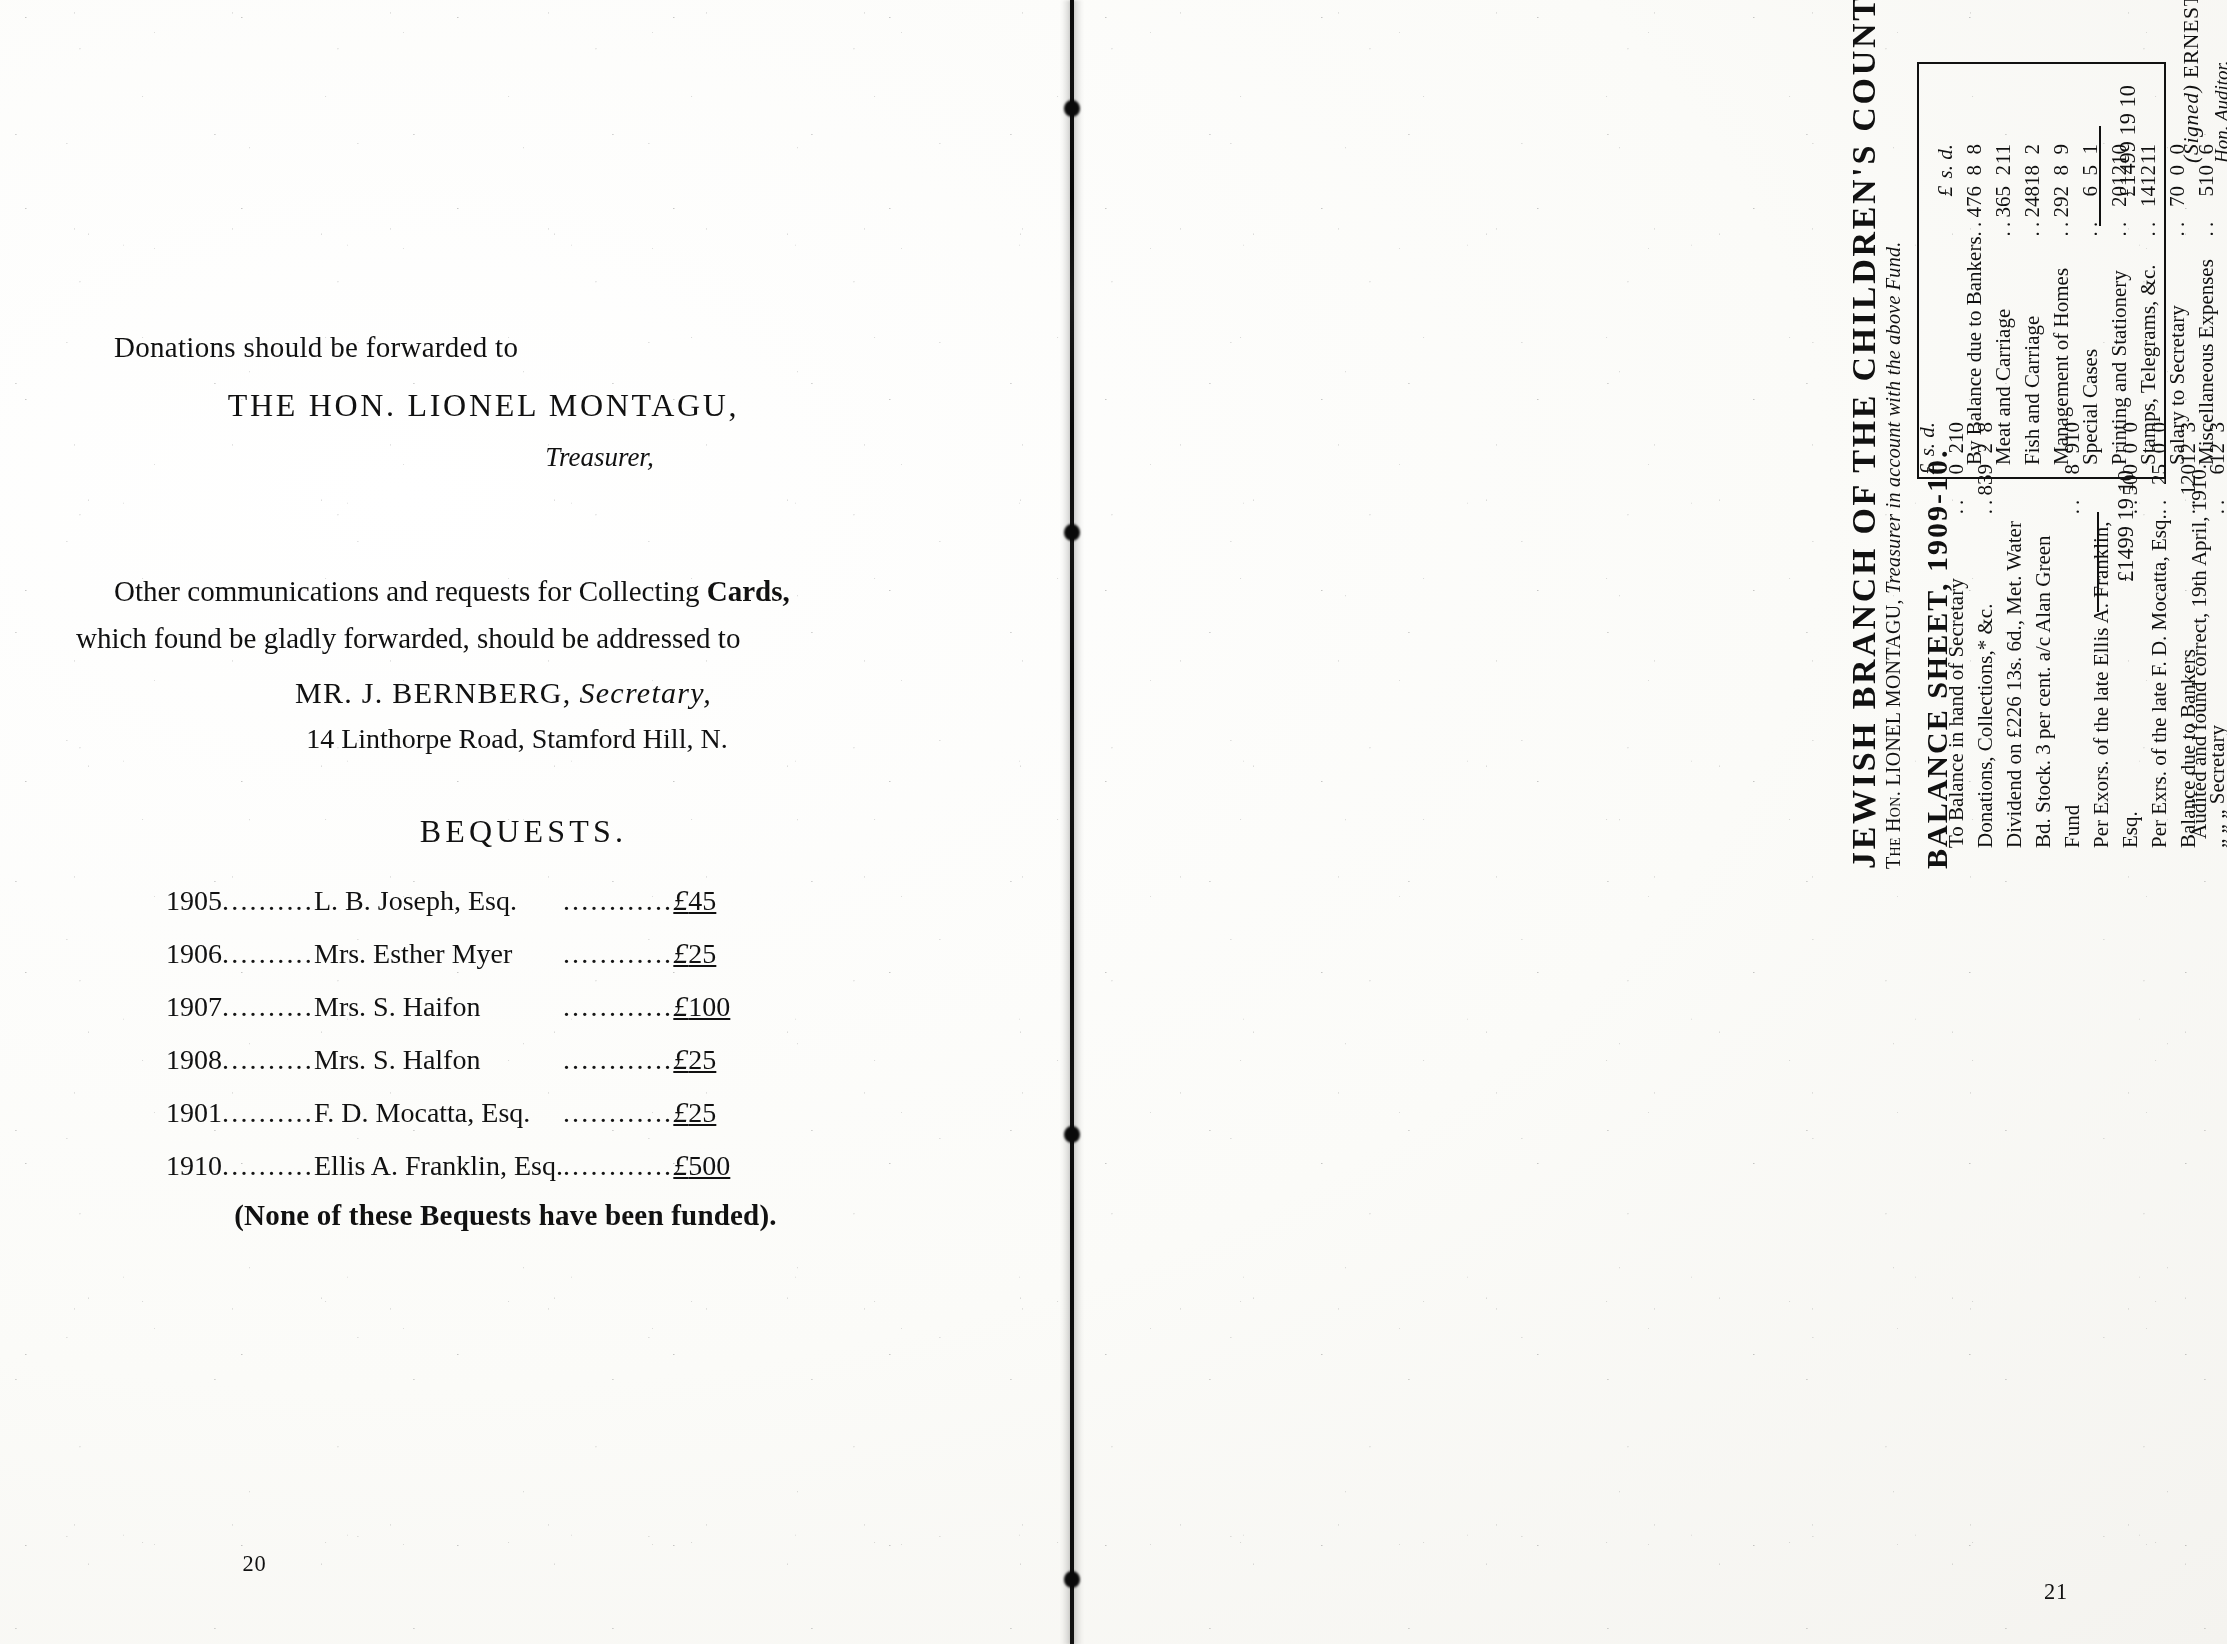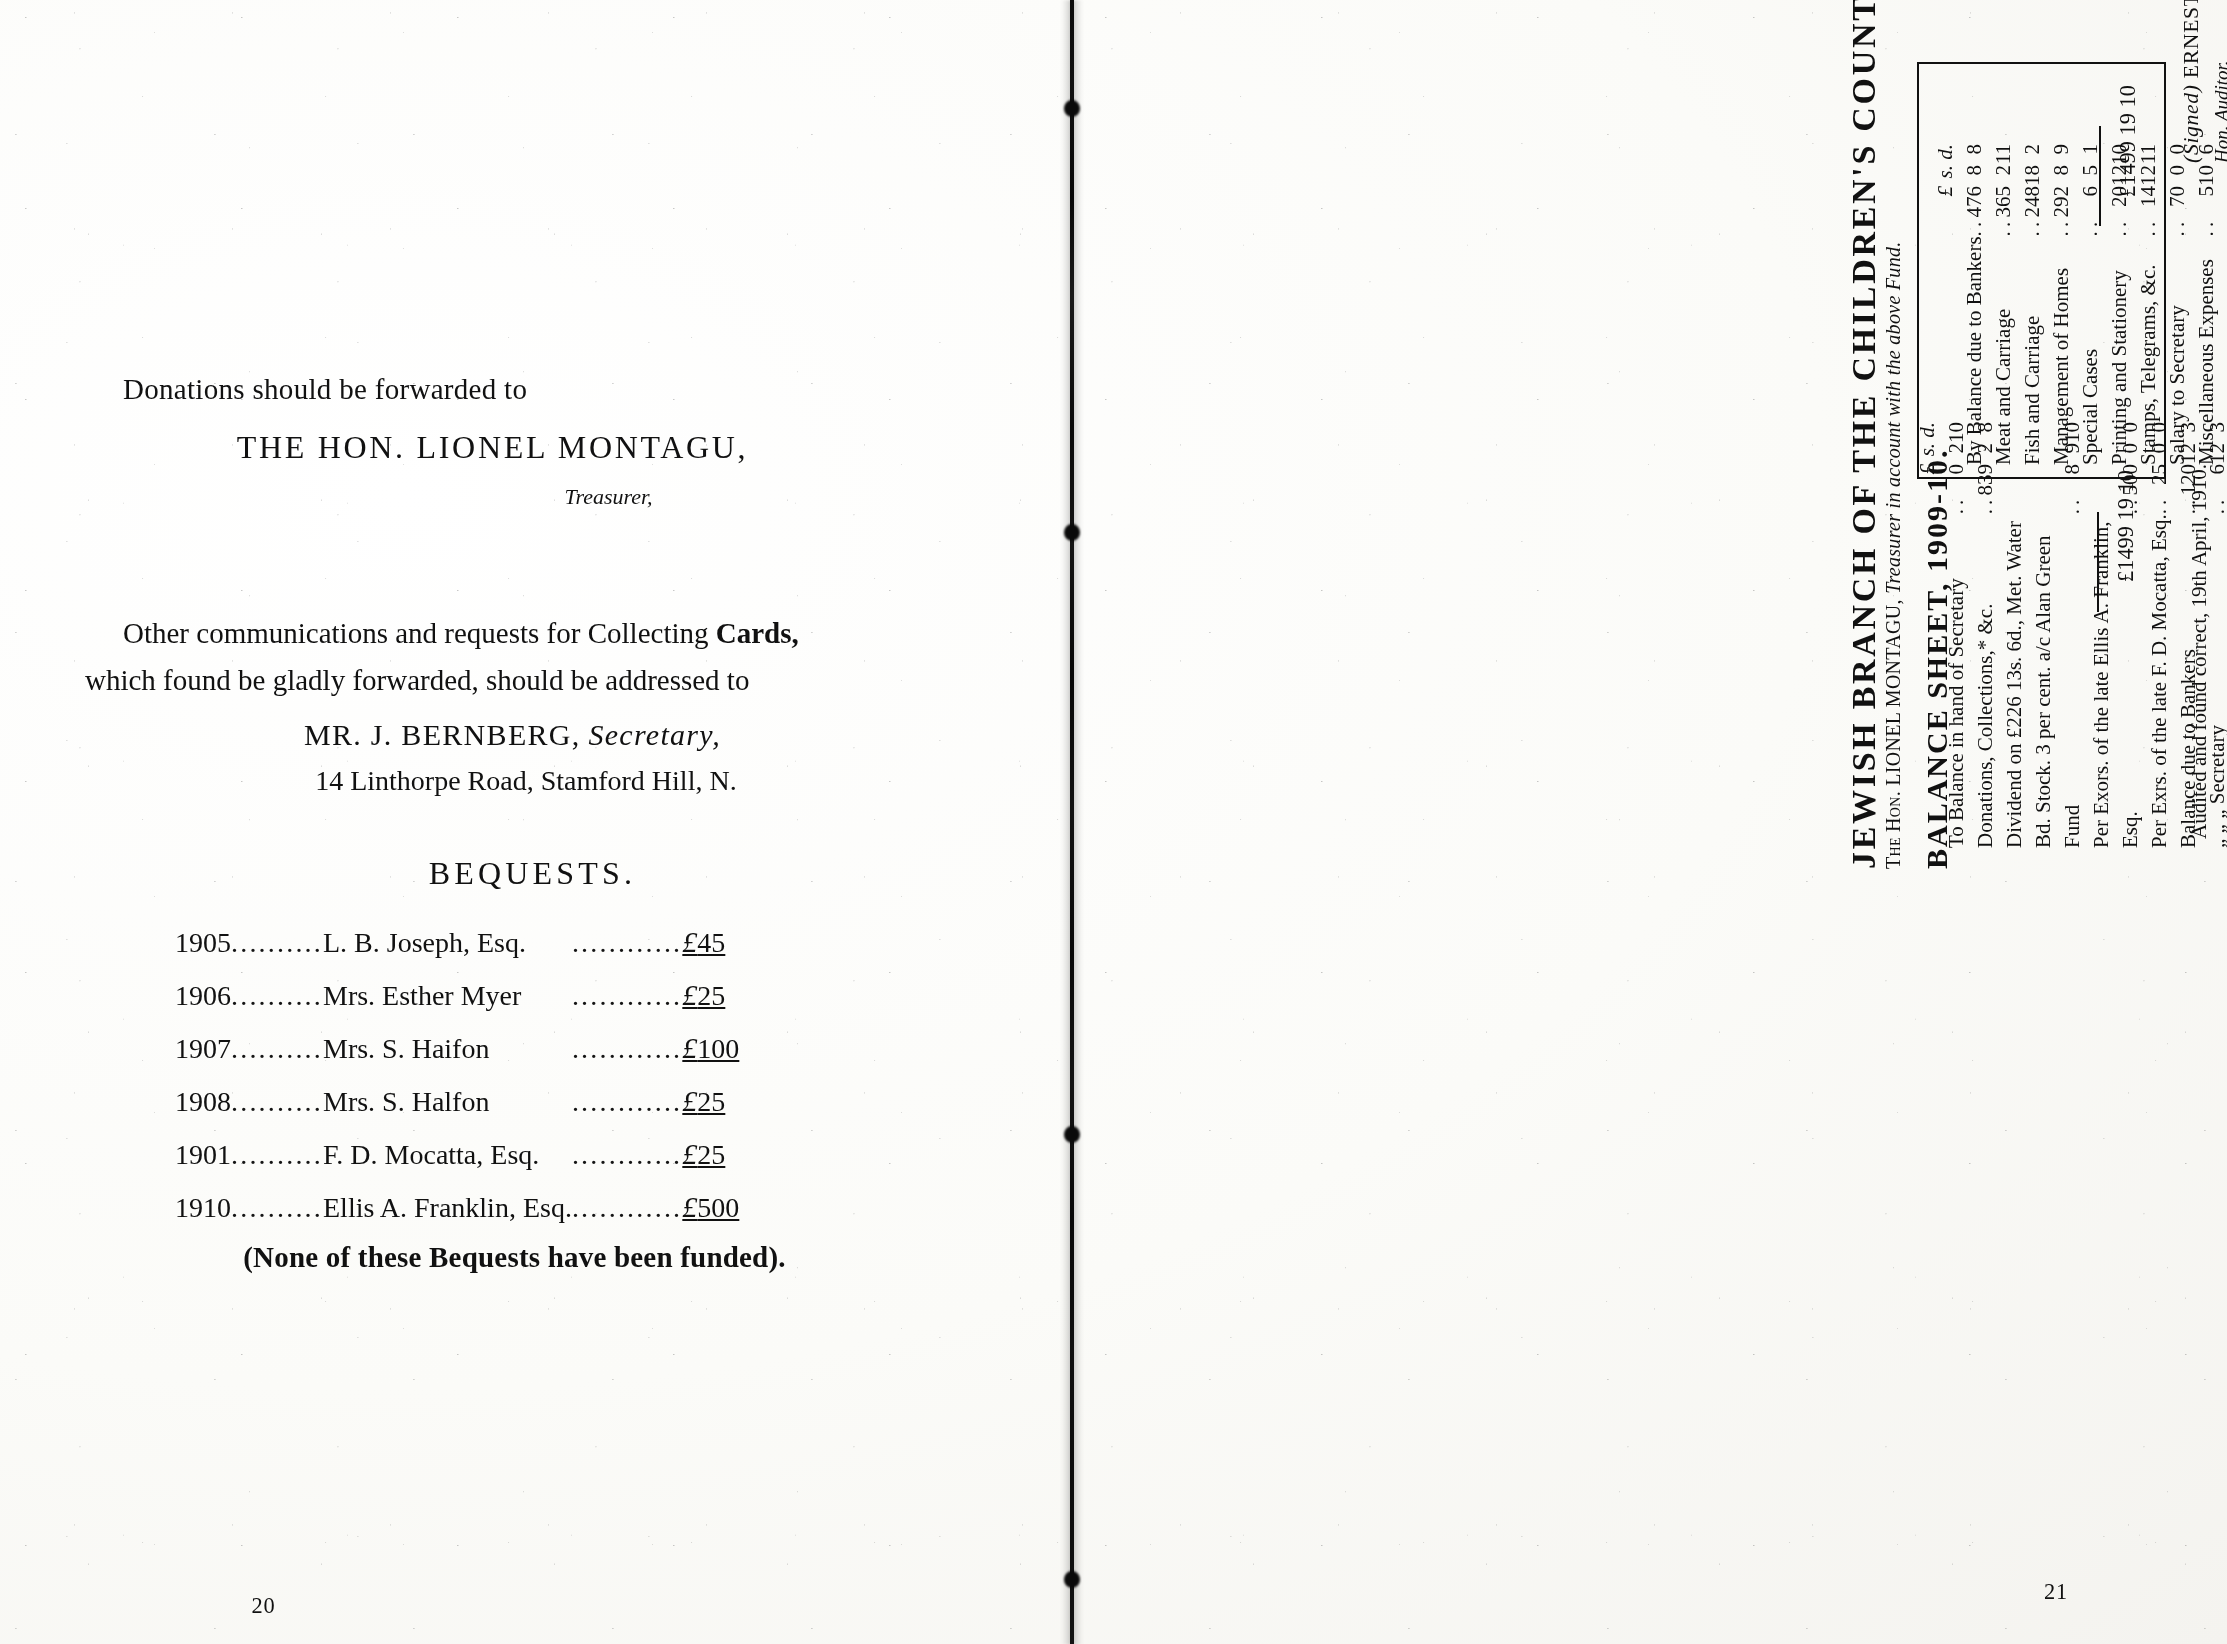--- a/index.html
+++ b/index.html
@@ -46,26 +46,26 @@
   .gutter .halo{
     position:absolute;left:0;top:0;width:21.6px;height:100%;
     background:linear-gradient(to right, rgba(0,0,0,0) 0%, rgba(0,0,0,.10) 30%,
       rgba(0,0,0,.22) 45%, rgba(0,0,0,.22) 55%, rgba(0,0,0,.10) 70%, rgba(0,0,0,0) 100%);
     filter:blur(1.7px);
   }
   .blob{position:absolute;left:3.3px;width:16px;height:16.6px;border-radius:50%;
     background:#0a0a0a;filter:blur(0.9px);}
 
   
-  .page-left{position:absolute;left:12px;top:0;width:1061px;height:1281px;margin-top:42px;}
+  .page-left{position:absolute;left:3px;top:0;width:1061px;height:1281px;}
   .lp{position:absolute;left:0;width:1061px;text-align:center;white-space:nowrap;}
 
   .ln-don   {top:331px;text-align:left;left:111px;font-size:29px;letter-spacing:0.3px;}
   .ln-hon   {top:387px;font-size:32px;letter-spacing:2.7px;left:-50px;}
-  .ln-treas {top:442px;font-style:italic;font-size:22px;left:66px;}
+  .ln-treas {top:442px;font-style:italic;font-size:27px;left:66px;}
   .ln-corn  {top:485px;font-size:28px;left:258px;}
 
   .ln-oth1  {top:575px;text-align:left;left:111px;font-size:29px;}
   .ln-oth2  {top:622px;text-align:left;left:73px;font-size:29px;}
   .ln-bern  {top:676px;font-size:30px;letter-spacing:1.3px;left:-30px;}
   .ln-lint  {top:723px;font-size:28px;left:-16.6px;}
 
   .ln-beq   {top:813px;font-size:32px;letter-spacing:4.2px;left:-10px;}
   .ln-none  {top:1199px;font-weight:bold;font-size:29px;left:-28px;letter-spacing:0.2px;}
   .ln-pg    {top:1551px;font-size:22.4px;left:-279px;letter-spacing:0.8px;}

